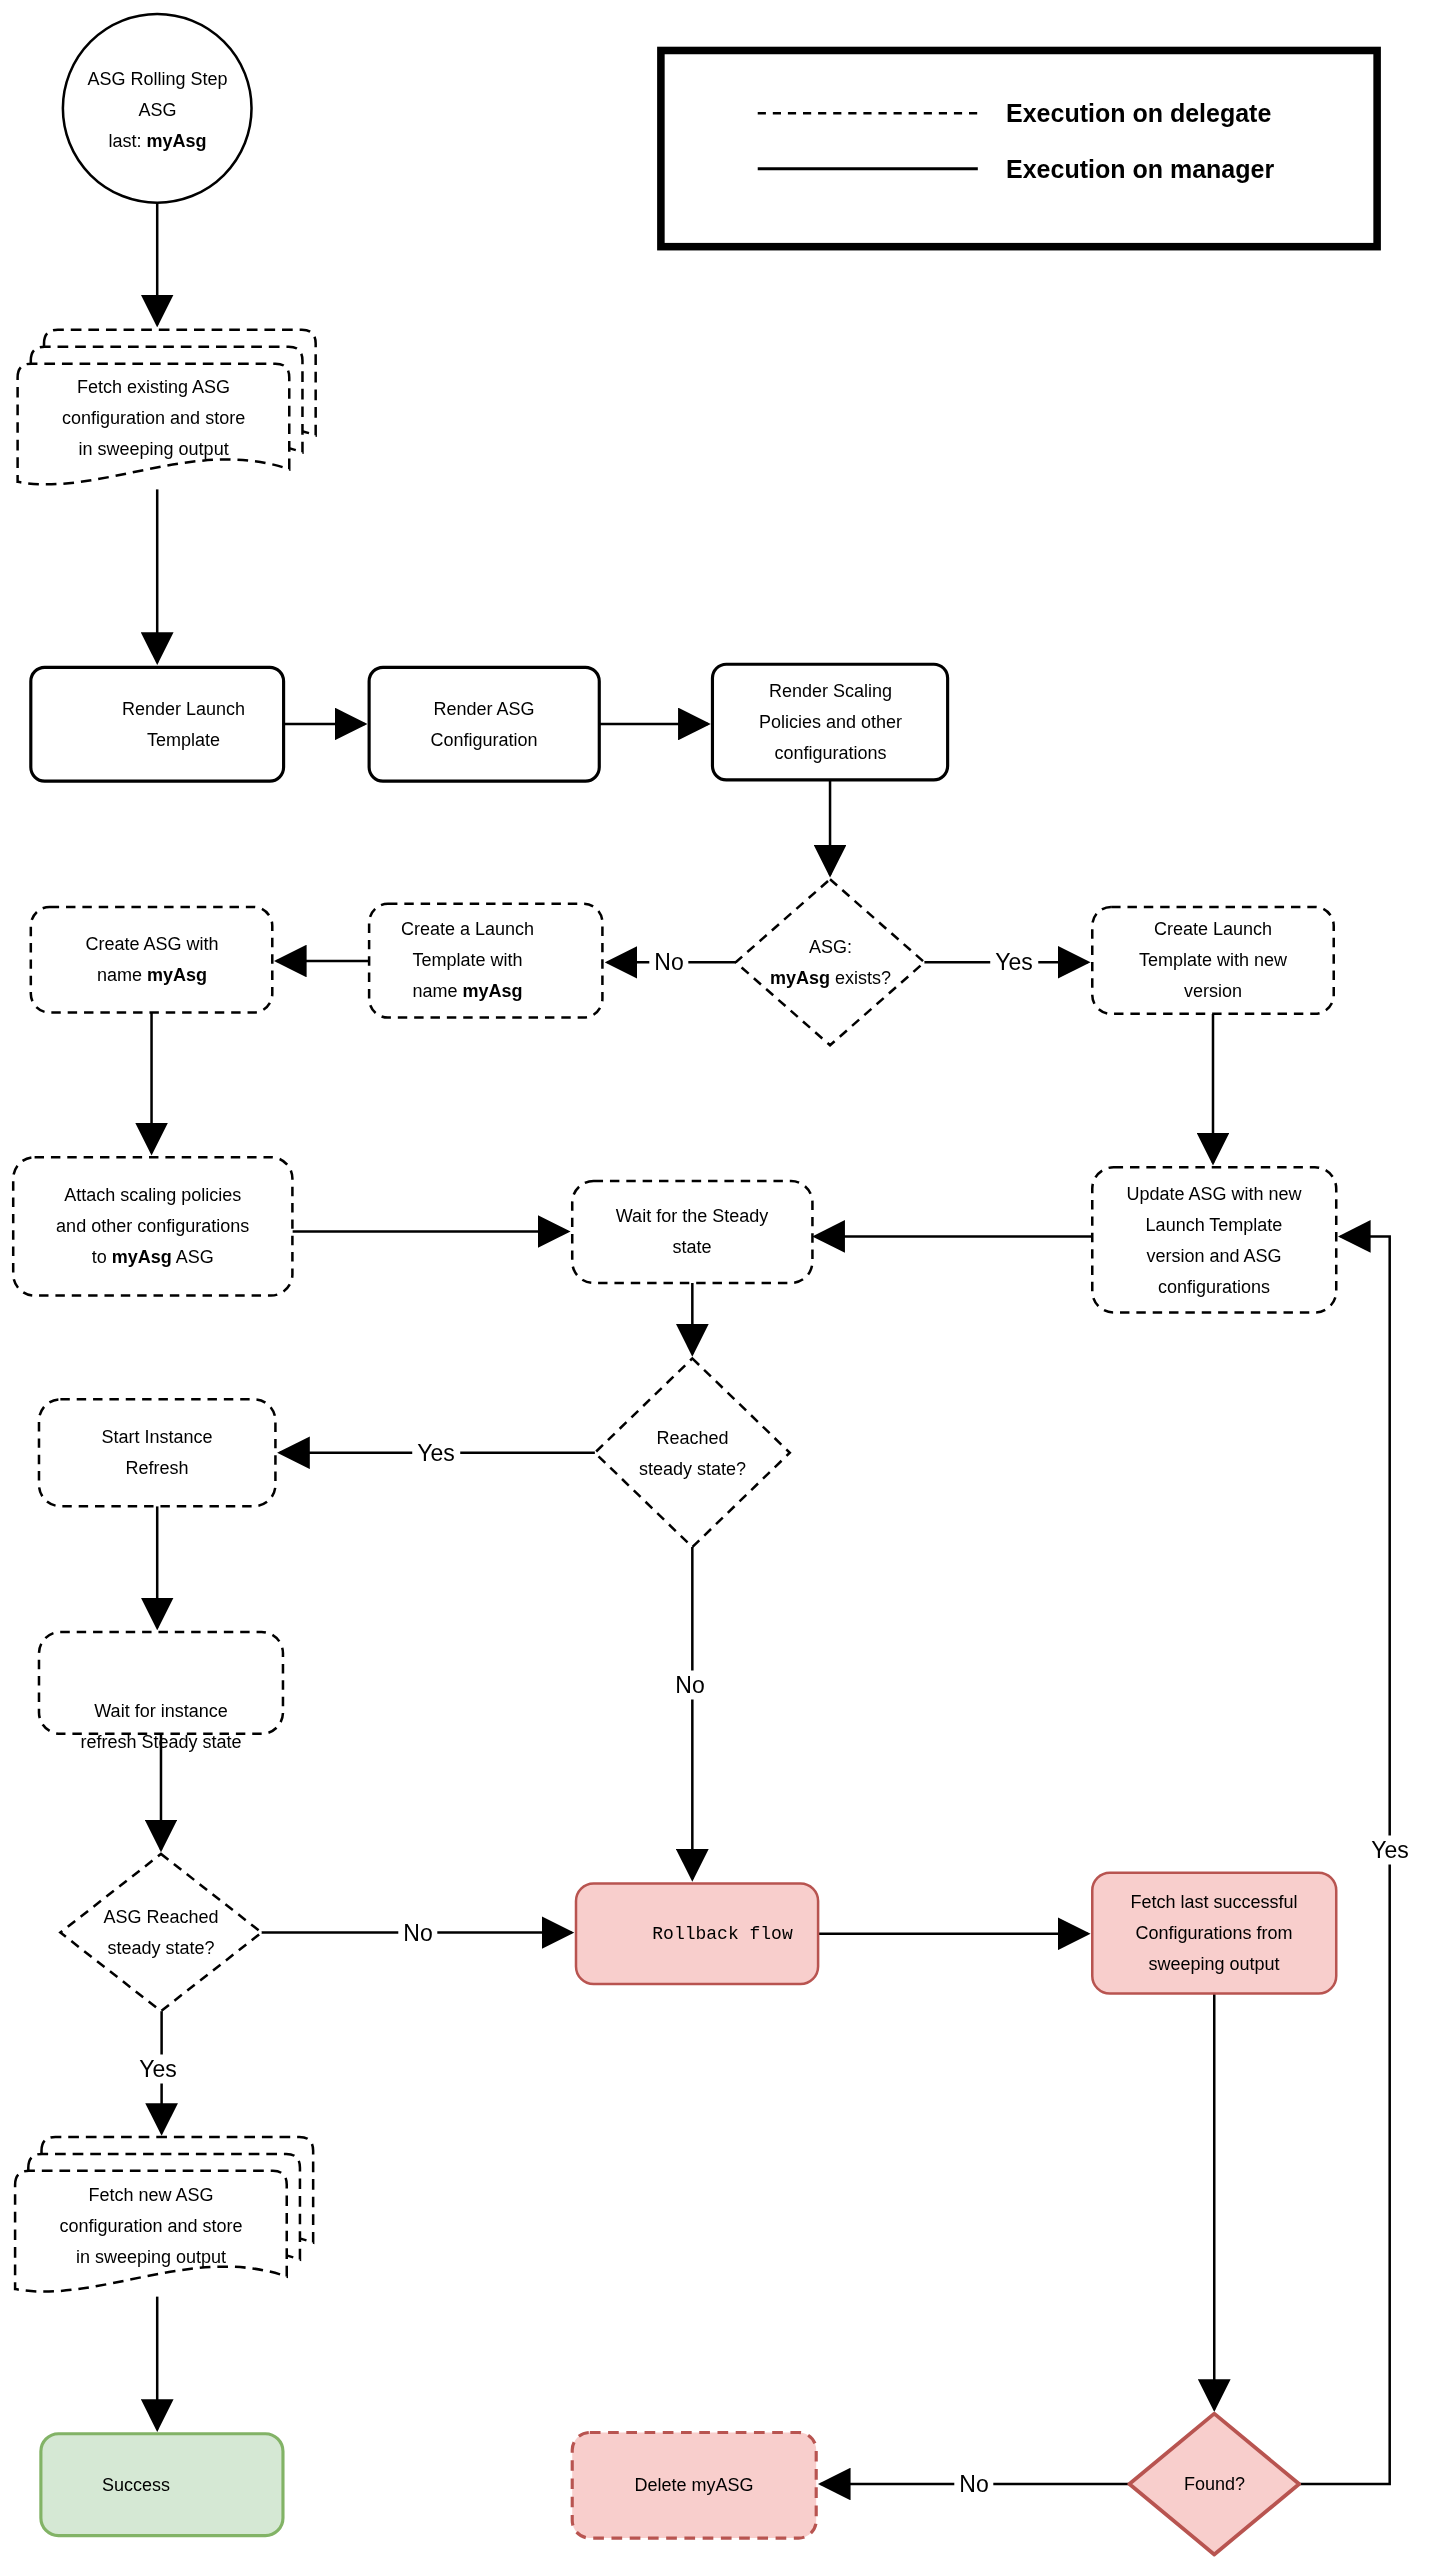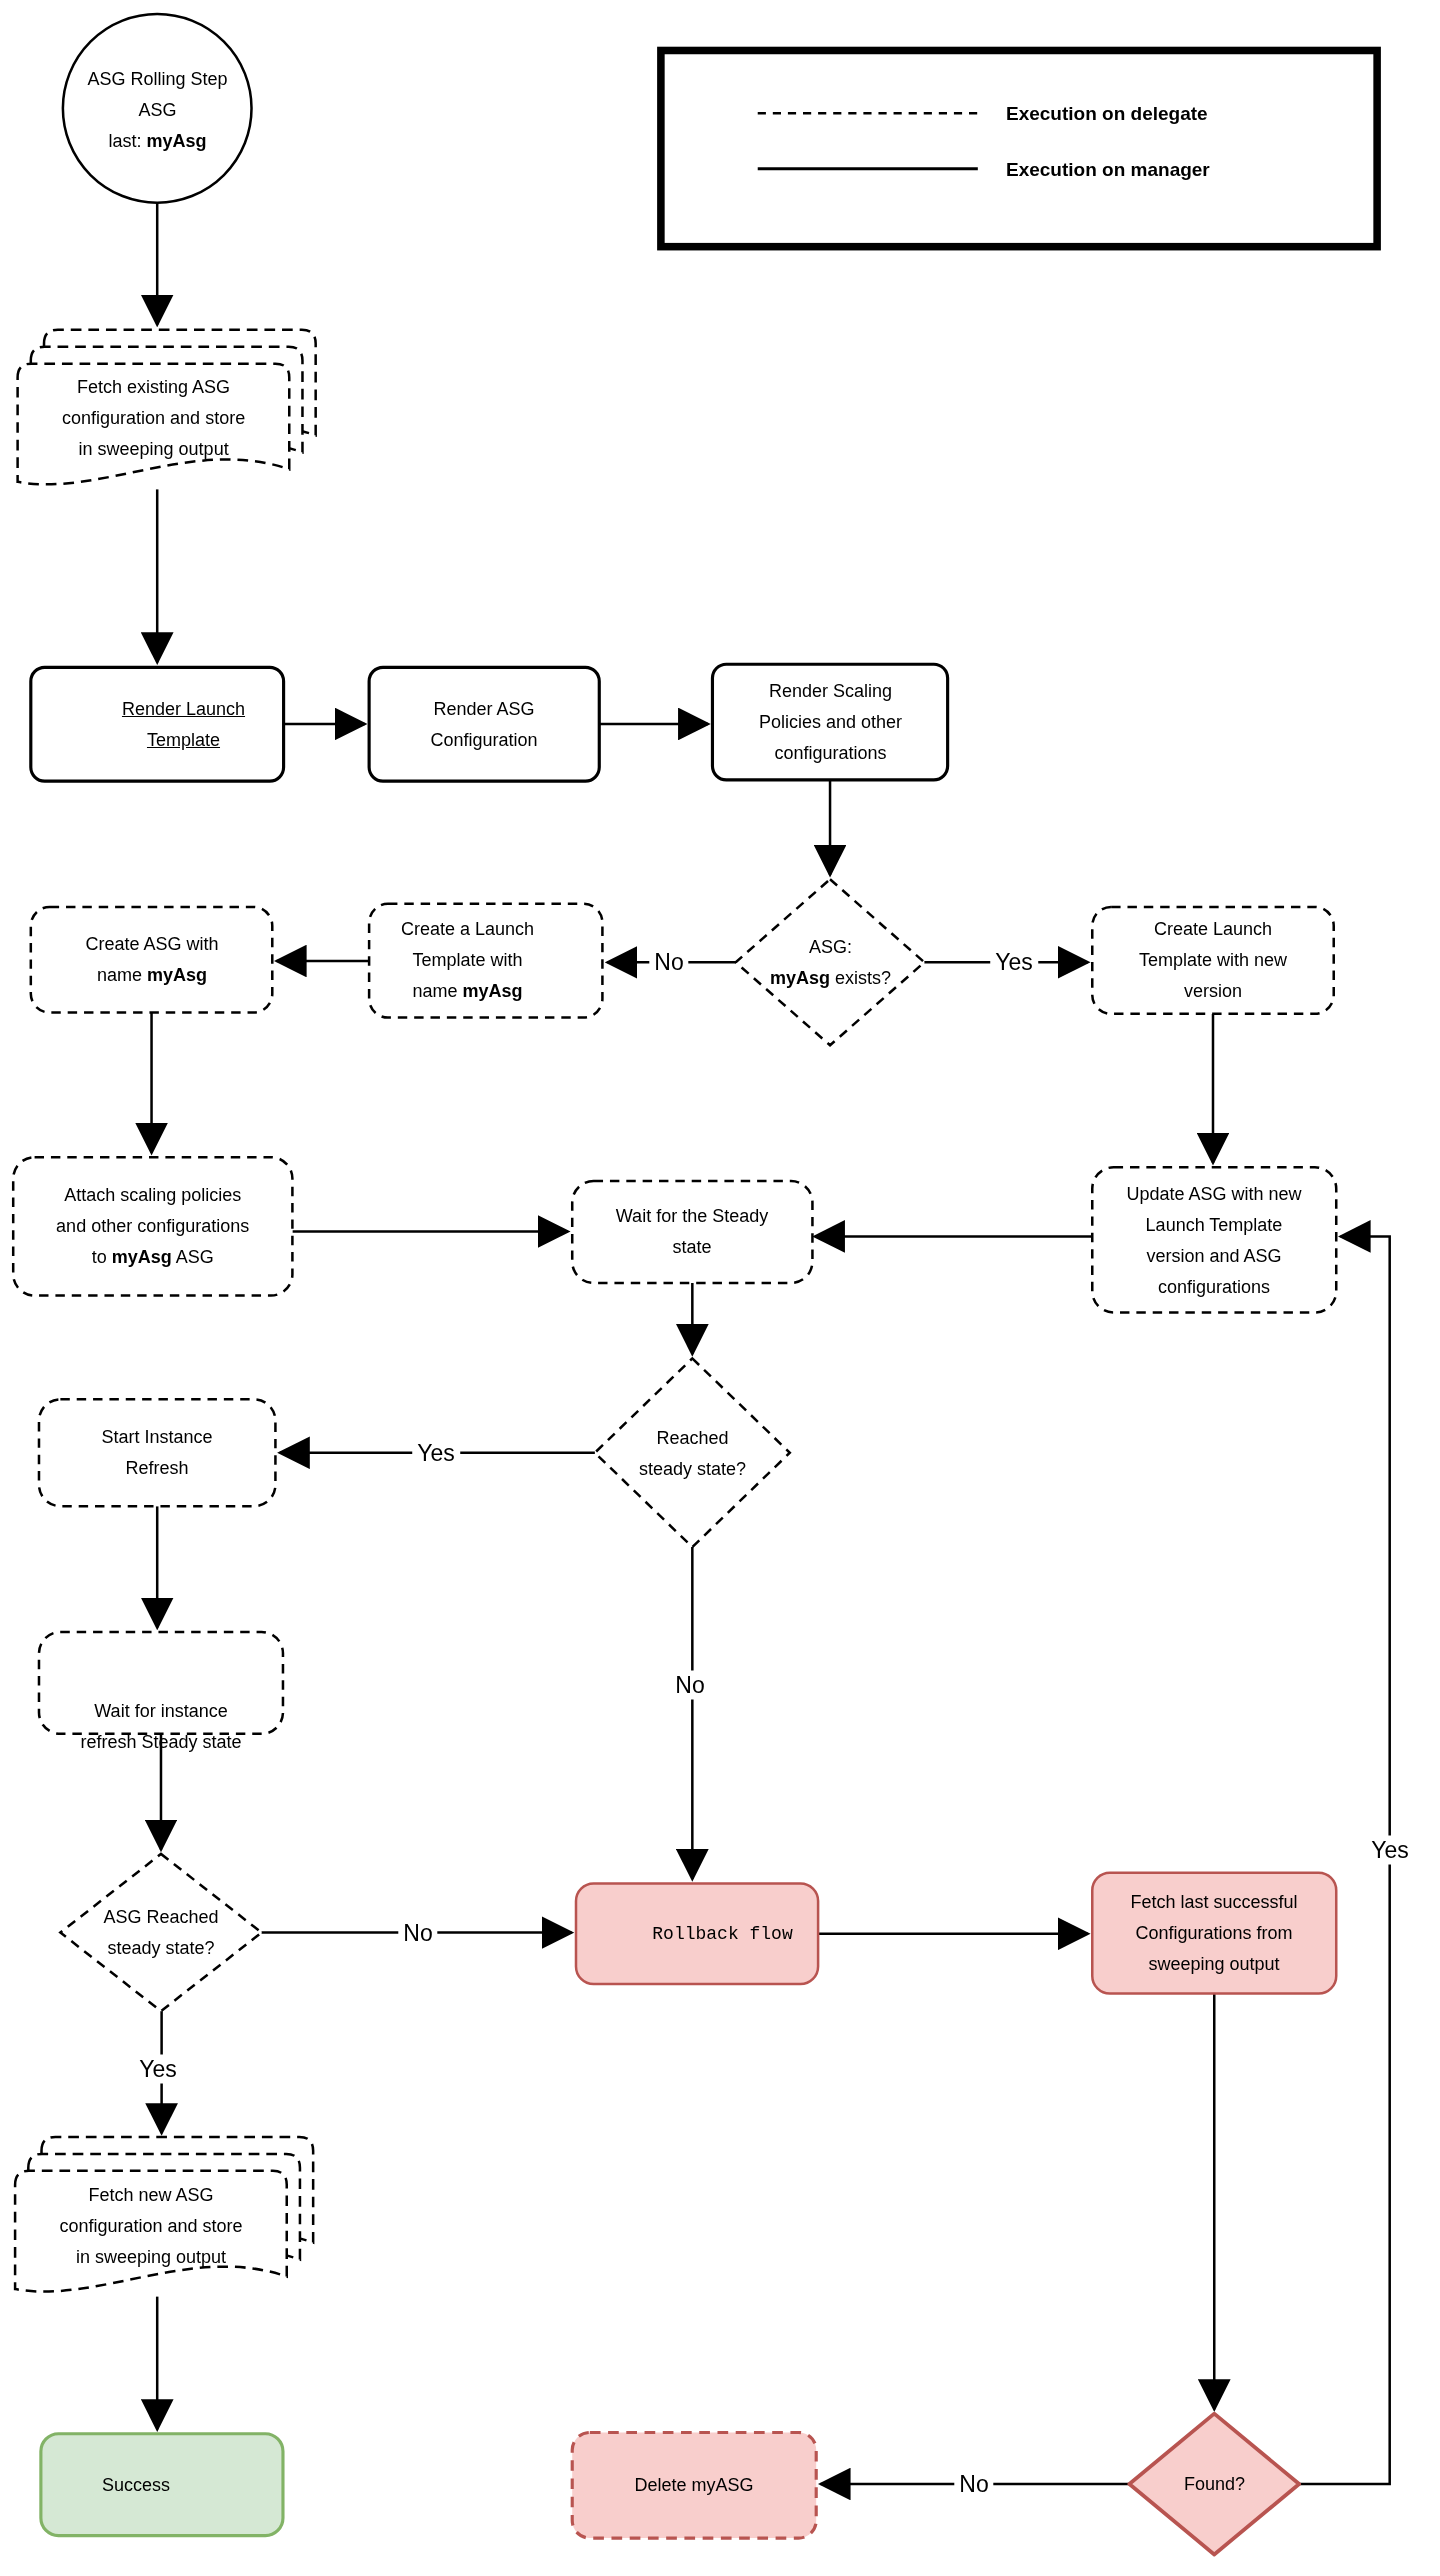--- a/index.html
+++ b/index.html
@@ -22,21 +22,21 @@
   .legend-solid{stroke:#000000;stroke-width:5;}
   .node-label{position:absolute;text-align:center;font-size:18px;line-height:31px;}
   .ln{display:block;}
   .node-label b{font-weight:bold;}
   .edge-label{
     position:absolute;transform:translate(-50%,-50%);
     background:#ffffff;padding:0 5px;font-size:23px;line-height:29px;
   }
   .legend-label{
     position:absolute;transform:translateY(-50%);
-    font-size:19px;font-weight:bold;line-height:29px;
+    font-size:25px;font-weight:bold;line-height:29px;
   }
 </style>
 </head>
 <body>
 
 <svg id="diagram-svg" width="1440" height="2576" viewBox="0 0 2290 4096">
   <defs>
     <marker id="ah" viewBox="0 0 12 12" refX="11" refY="6" markerWidth="13" markerHeight="13" orient="auto-start-reverse">
       <path d="M0,0 L12,6 L0,12 Z" fill="#000000"></path>
     </marker>
@@ -123,21 +123,21 @@
   <span class="ln">ASG</span>
   <span class="ln"><span>last: </span><b>myAsg</b></span>
 </div>
 
 <div class="node-label" style="left:17.6px;top:372px;width:272px;">
   <span class="ln">Fetch existing ASG</span>
   <span class="ln">configuration and store</span>
   <span class="ln">in sweeping output</span>
 </div>
 
-<div class="node-label" style="left:31px;top:694px;width:305px;text-decoration:underline;">
+<div class="node-label" style="left:31px;top:694px;width:305px;">
   <span class="ln">Render Launch</span>
   <span class="ln">Template</span>
 </div>
 
 <div class="node-label" style="left:369px;top:694px;width:230px;">
   <span class="ln">Render ASG</span>
   <span class="ln">Configuration</span>
 </div>
 
 <div class="node-label" style="left:713px;top:676px;width:235px;">

